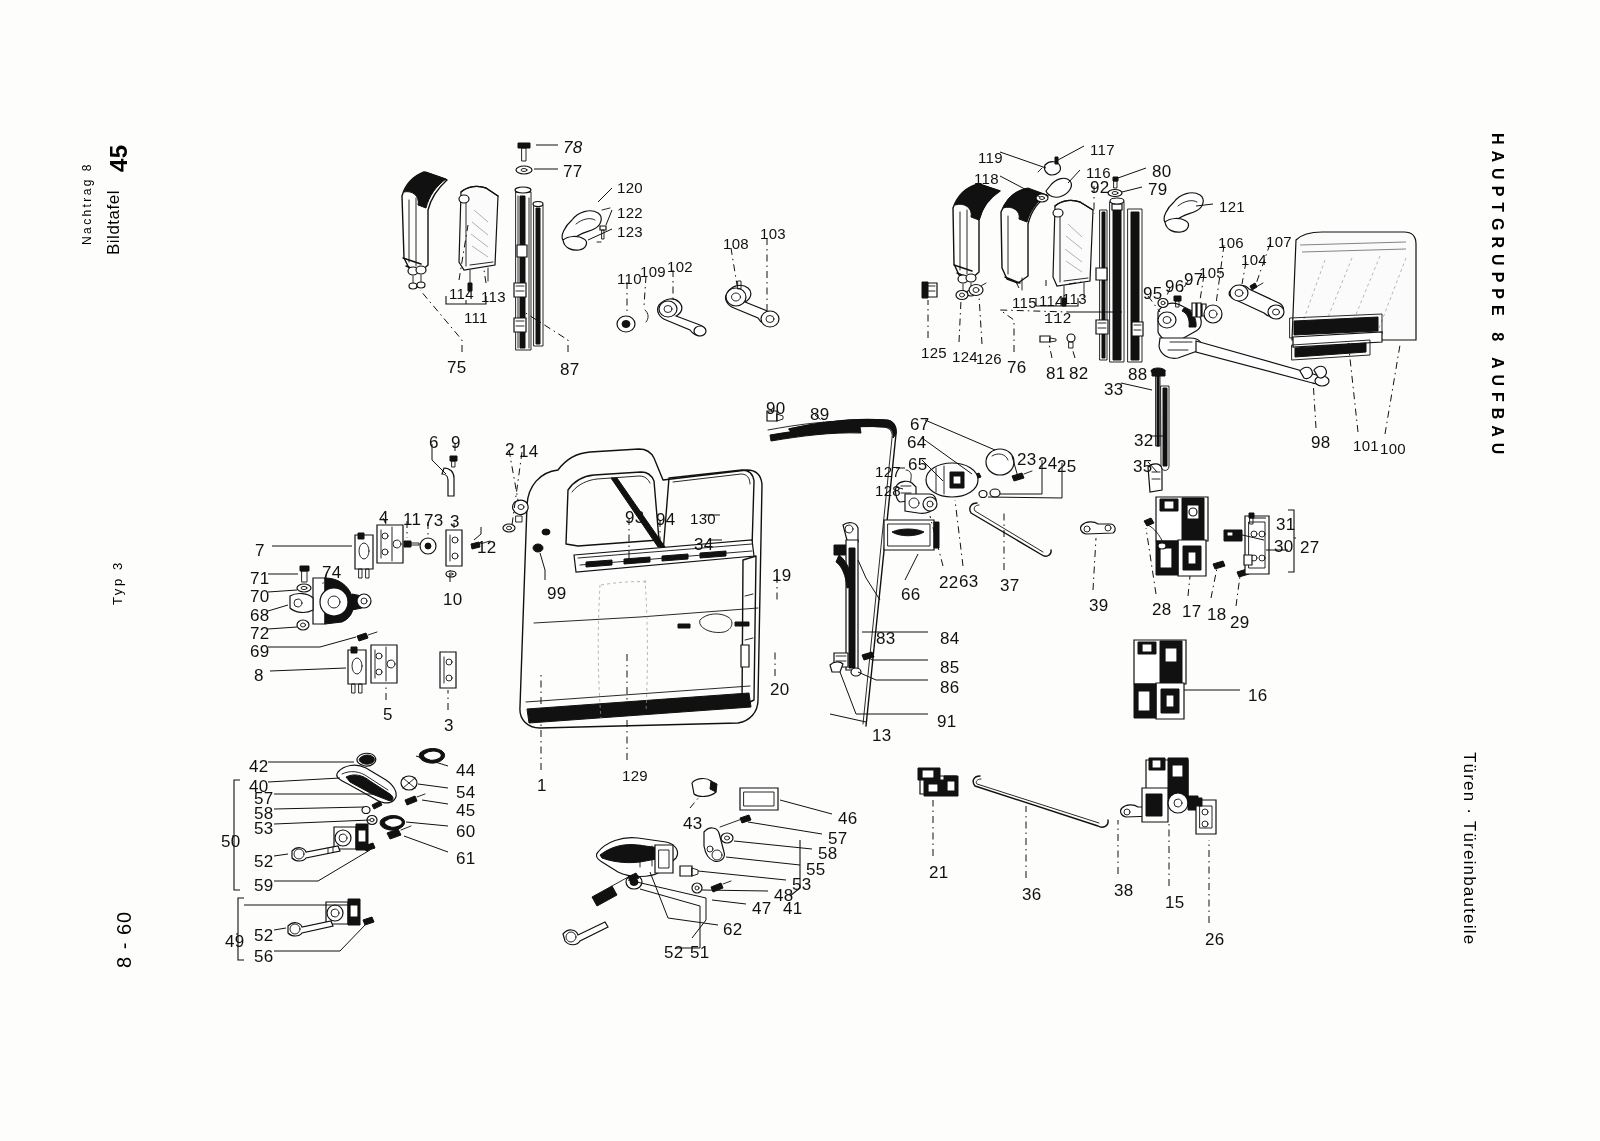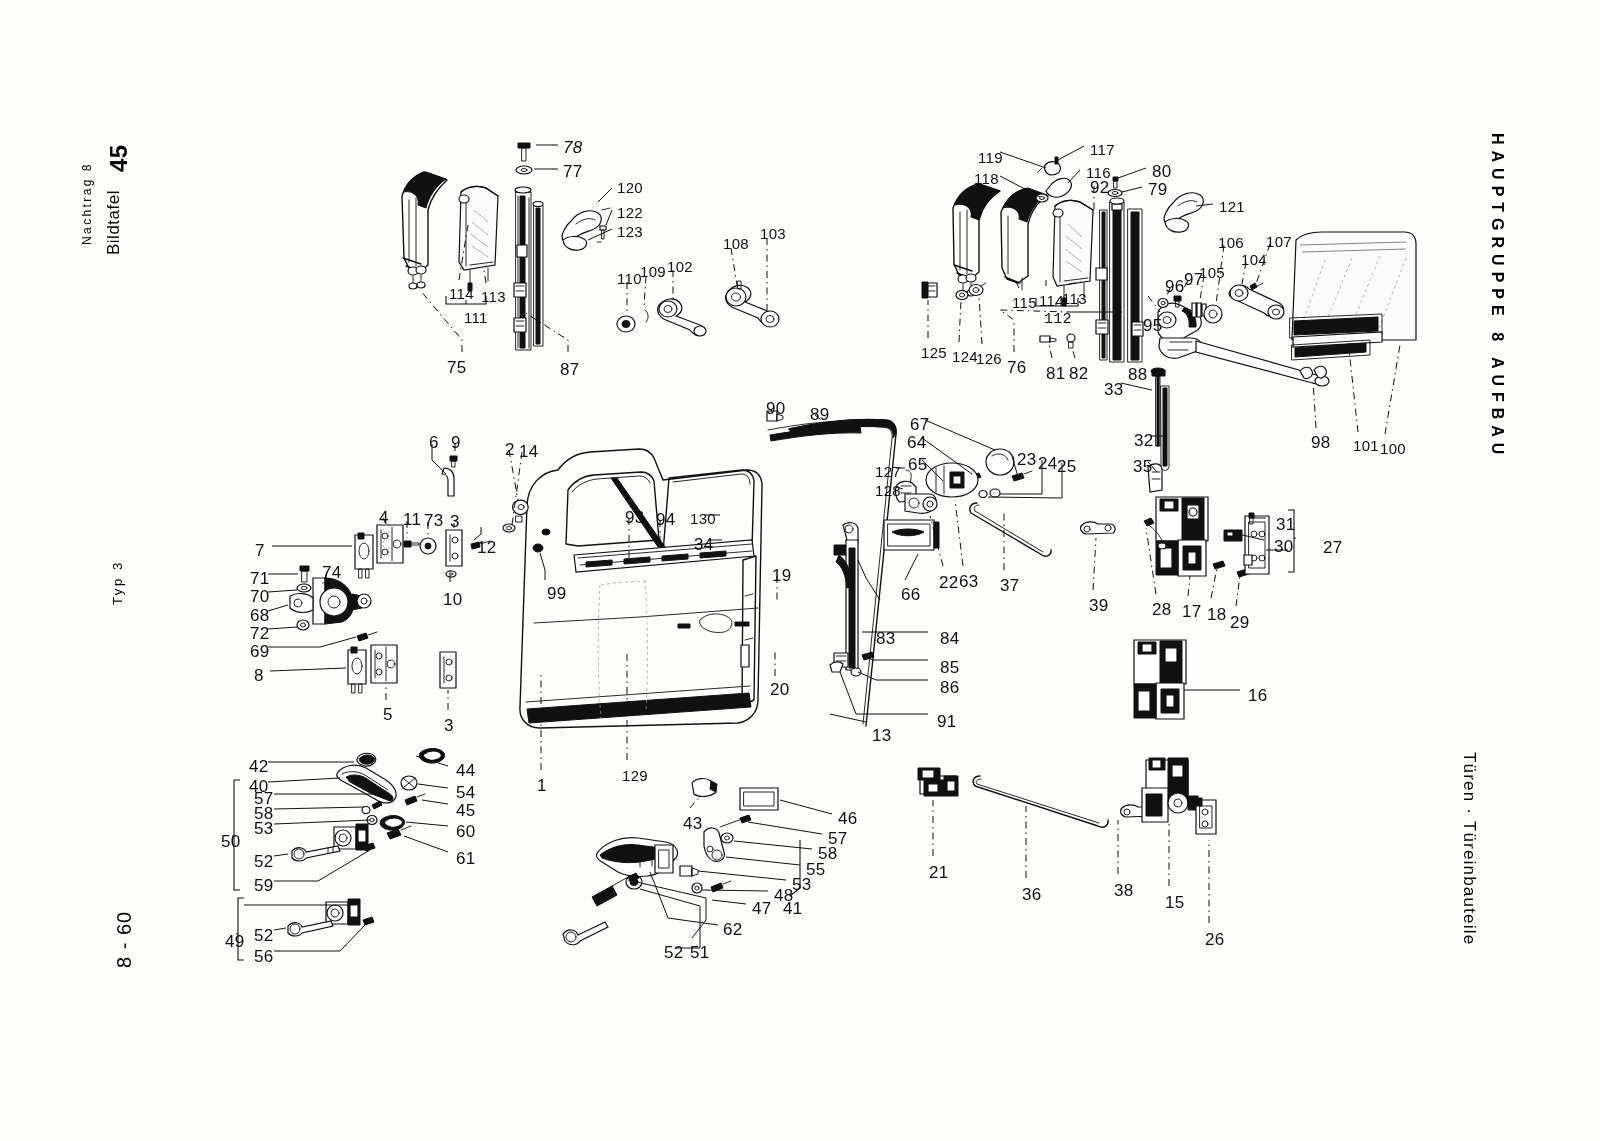--- a/index.html
+++ b/index.html
@@ -895,21 +895,21 @@
       <div class="num sm" style="left: 1062px; top: 291px;">113</div>
       <div class="num sm" style="left: 1044px; top: 312px; font-family: Liberation Mono, monospace;">112</div>
       <div class="num sm" style="left: 921px; top: 345px;">125</div>
       <div class="num sm" style="left: 952px; top: 349px;">124</div>
       <div class="num sm" style="left: 976px; top: 351px;">126</div>
       <div class="num" style="left: 1007px; top: 359px;">76</div>
       <div class="num" style="left: 1046px; top: 365px;">81</div>
       <div class="num" style="left: 1069px; top: 365px;">82</div>
       <div class="num" style="left: 1128px; top: 366px;">88</div>
       <div class="num" style="left: 1104px; top: 381px;">33</div>
-      <div class="num" style="left: 1143px; top: 285px; margin-top: 32px;">95</div>
+      <div class="num" style="left: 1143px; top: 285px;">95</div>
       <div class="num" style="left: 1165px; top: 278px;">96</div>
       <div class="num" style="left: 1184px; top: 271px;">97</div>
       <div class="num sm" style="left: 1199px; top: 265px;">105</div>
       <div class="num sm" style="left: 1218px; top: 235px;">106</div>
       <div class="num sm" style="left: 1241px; top: 252px;">104</div>
       <div class="num sm" style="left: 1266px; top: 234px;">107</div>
       <div class="num" style="left: 1311px; top: 434px;">98</div>
       <div class="num sm" style="left: 1353px; top: 438px;">101</div>
       <div class="num sm" style="left: 1380px; top: 441px;">100</div>
       <div class="num" style="left: 429px; top: 434px;">6</div>
@@ -959,21 +959,21 @@
       <div class="num" style="left: 1089px; top: 597px;">39</div>
       <div class="num" style="left: 876px; top: 630px;">83</div>
       <div class="num" style="left: 940px; top: 630px;">84</div>
       <div class="num" style="left: 940px; top: 659px;">85</div>
       <div class="num" style="left: 940px; top: 679px;">86</div>
       <div class="num" style="left: 937px; top: 713px;">91</div>
       <div class="num" style="left: 1134px; top: 432px;">32</div>
       <div class="num" style="left: 1133px; top: 458px;">35</div>
       <div class="num" style="left: 1276px; top: 516px;">31</div>
       <div class="num" style="left: 1274px; top: 538px;">30</div>
-      <div class="num" style="left: 1300px; top: 539px; margin-left: 23px;">27</div>
+      <div class="num" style="left: 1300px; top: 539px;">27</div>
       <div class="num" style="left: 1152px; top: 601px;">28</div>
       <div class="num" style="left: 1182px; top: 603px;">17</div>
       <div class="num" style="left: 1207px; top: 606px;">18</div>
       <div class="num" style="left: 1230px; top: 614px;">29</div>
       <div class="num" style="left: 1248px; top: 687px;">16</div>
       <div class="num" style="left: 249px; top: 758px;">42</div>
       <div class="num" style="left: 456px; top: 762px;">44</div>
       <div class="num" style="left: 249px; top: 778px;">40</div>
       <div class="num" style="left: 456px; top: 784px;">54</div>
       <div class="num" style="left: 254px; top: 790px;">57</div>

